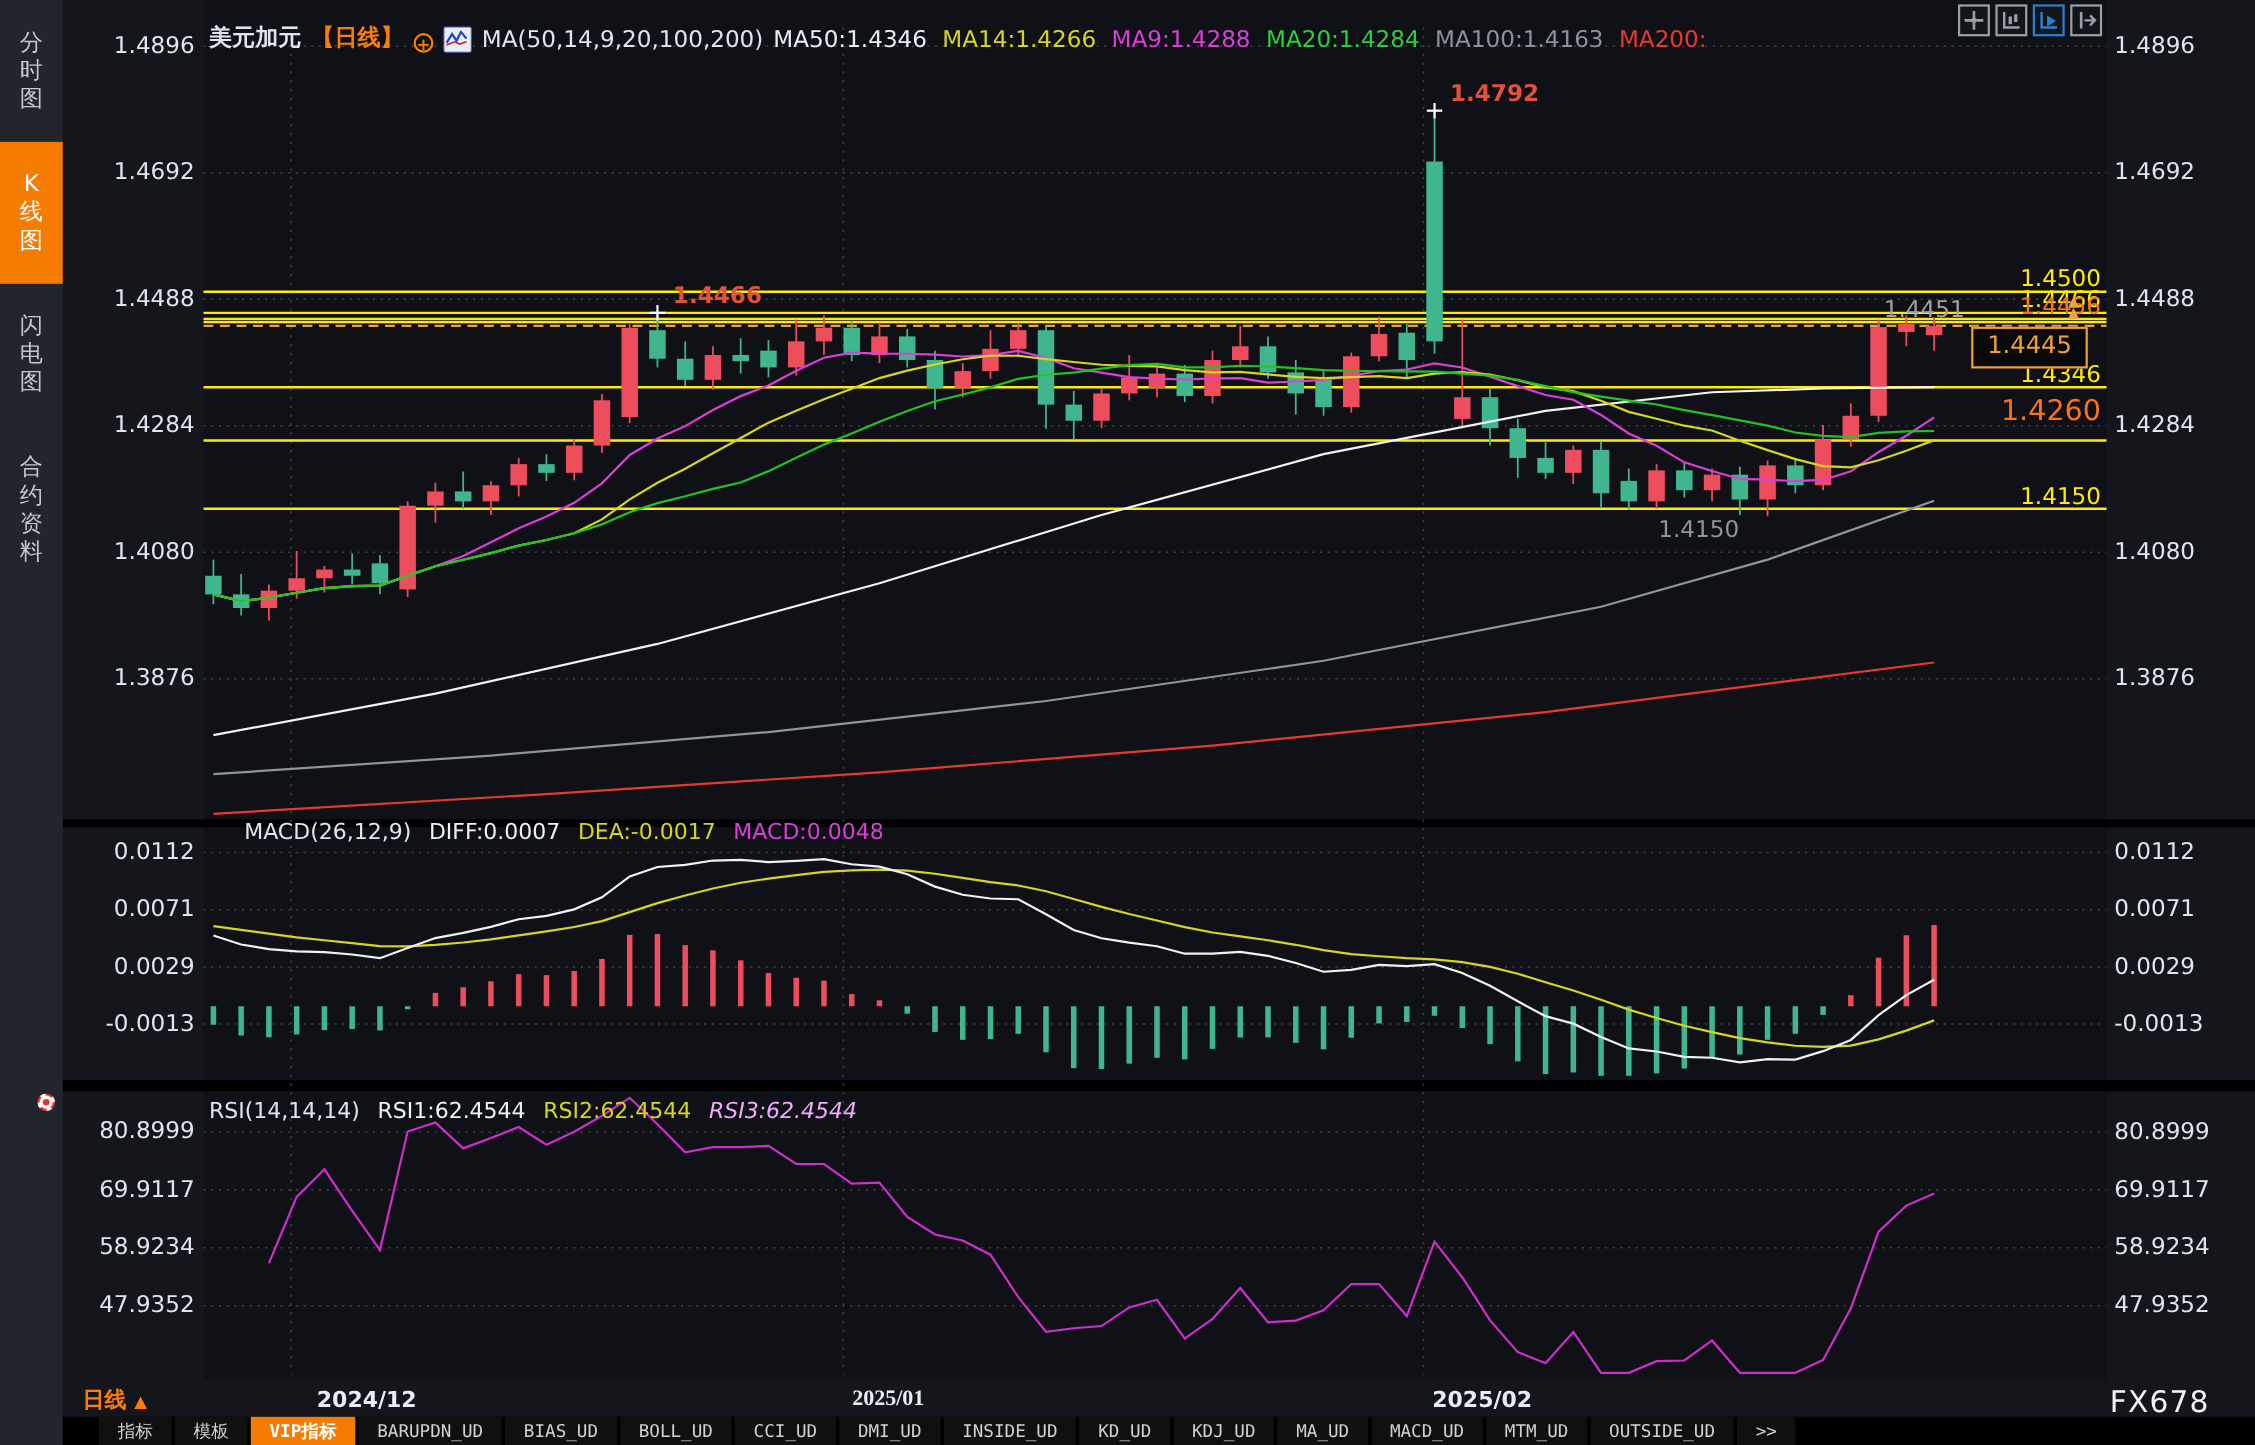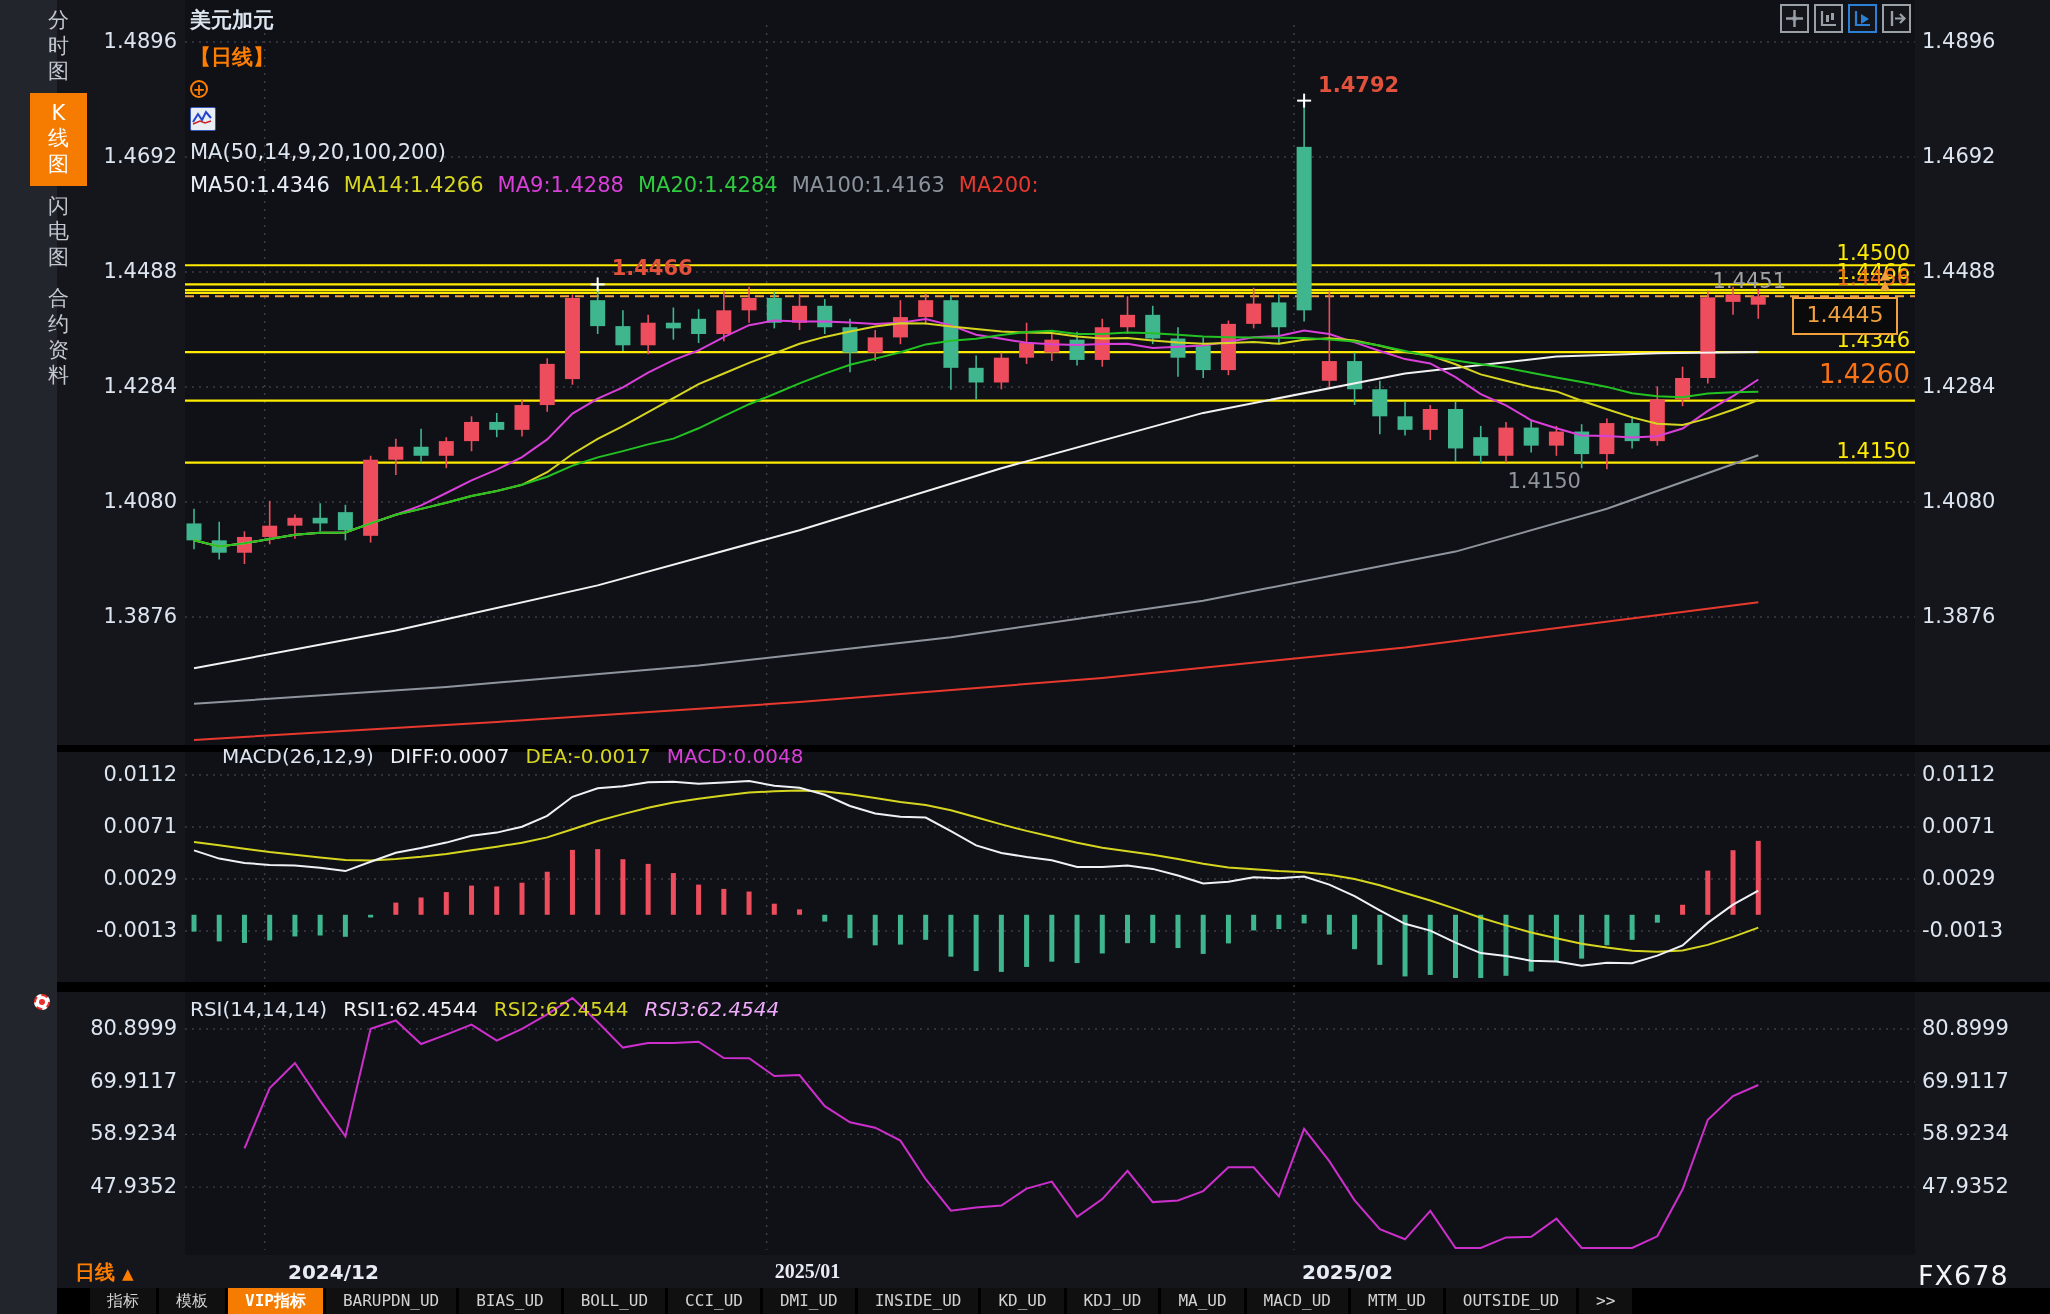--- a/index.html
+++ b/index.html
@@ -1,36 +1,36 @@
 <!DOCTYPE html>
 <html><head>
 <meta charset="utf-8">
 <style>
   html,body{margin:0;padding:0;background:#000;width:2050px;height:1314px;overflow:hidden;
     font-family:"DejaVu Sans","Liberation Sans",sans-serif;-webkit-font-smoothing:antialiased;}
   #stage{position:relative;width:2050px;height:1314px;background:#101114;}
   
   #sidebar{position:absolute;left:0;top:0;width:57px;height:1314px;background:#23252c;z-index:30;}
-  .side-tab{display:block;width:57px;padding:8px 0;text-align:center;color:#c3c7cf;cursor:pointer;margin-left:30px;}
+  .side-tab{display:block;width:57px;padding:26px 0;text-align:center;color:#c3c7cf;cursor:pointer;}
   .side-tab .vtxt{display:inline-block;width:24px;word-break:break-all;line-height:1.22;font-size:21px;}
   .side-tab.active{background:#f57c00;color:#fff;}
   #record-icon{position:absolute;left:34px;top:994px;width:16px;height:16px;border:2px dashed #e8312f;
     border-radius:50%;background:#fff;box-sizing:border-box;}
   #record-icon::after{content:"";position:absolute;left:3px;top:3px;width:6px;height:6px;background:#e8312f;border-radius:50%;}
   
   #chart-region{position:absolute;left:57px;top:0;width:1993px;height:1255px;background:#15161b;}
   #plot-bg{position:absolute;left:185px;top:0;width:1730px;height:1255px;background:#101116;}
   .pane-sep{position:absolute;left:57px;width:1993px;background:#000;z-index:5;}
   #chart-svg{position:absolute;left:0;top:0;z-index:6;}
   #labels{position:absolute;left:0;top:0;width:2050px;height:1314px;z-index:10;pointer-events:none;}
   .lbl{position:absolute;white-space:nowrap;font-size:21px;color:#dde5f0;}
   .lbl.r{transform:translateX(-100%);}
   
-  #header{position:absolute;left:190px;top:6px;z-index:20;display:flex;align-items:flex-start;gap:9px;
-    font-size:21px;color:#dde5f0;white-space:nowrap;flex-direction:column;}
+  #header{position:absolute;left:190px;top:20px;z-index:20;display:flex;align-items:flex-end;gap:9px;
+    font-size:21px;color:#dde5f0;white-space:nowrap;}
   #period-tag{color:#ff7e00;font-weight:bold;}
   #plus-icon{display:inline-block;width:18px;height:18px;border:2px solid #ff7e00;border-radius:50%;
     color:#ff7e00;font-size:15px;line-height:16px;text-align:center;box-sizing:border-box;font-weight:bold;}
   #logo-icon{display:inline-block;width:24px;height:22px;background:#e9edf4;border:1px solid #3a57b5;border-radius:2px;}
   #ma-values span{margin-right:14px;}
   
   #tr-icons{position:absolute;left:1780px;top:4px;z-index:20;display:flex;gap:5px;}
   .tri{width:29px;height:29px;border:2px solid #9aa0a8;background:#14151a;box-sizing:border-box;
     display:flex;align-items:center;justify-content:center;cursor:pointer;}
   .tri.active{border-color:#2b7fd4;}

